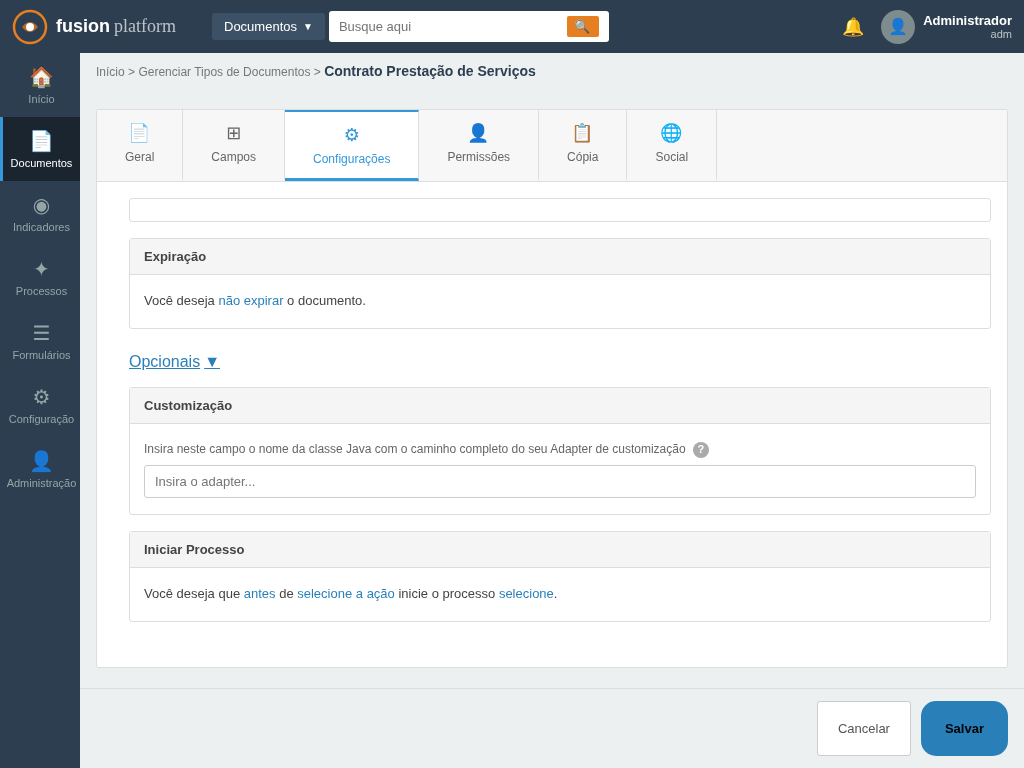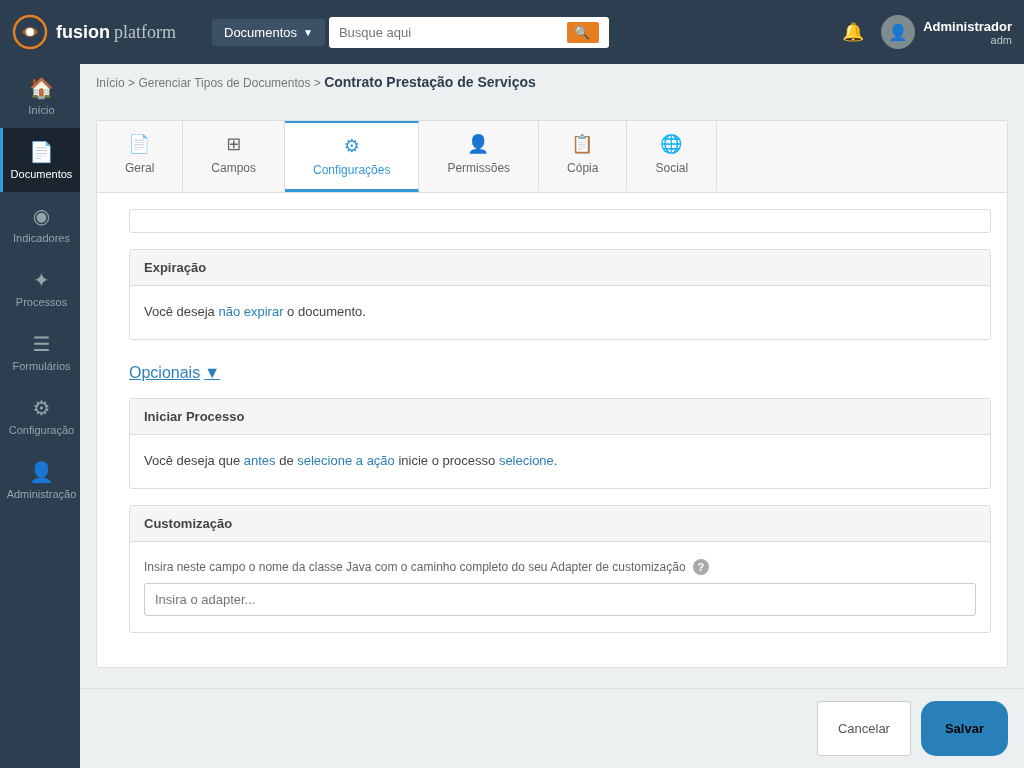--- a/index.html
+++ b/index.html
@@ -1,21 +1,21 @@
 <!DOCTYPE html>
 <html><head>
   <meta charset="utf-8">
   <style>
     * { box-sizing: border-box; margin: 0; padding: 0; }
     body { font-family: 'Segoe UI', Arial, sans-serif; font-size: 13px; background: #f0f0f0; height: 768px; overflow: hidden; display: flex; flex-direction: column; }
 
     
     .top-nav {
       background: #2c3e50;
-      height: 64px;
+      height: 53px;
       display: flex;
       align-items: center;
       padding: 16px 12px;
       flex-shrink: 0;
     }
     .top-nav-logo {
       display: flex;
       align-items: center;
       color: white;
       font-size: 18px;
@@ -438,41 +438,41 @@
 
         
         <div class="opcionais-toggle">
           <span>Opcionais</span>
           <span>▼</span>
         </div>
 
         
         <div class="section">
           <div class="section-header">
-            <span>Iniciar Processo</span>
-          </div>
-          <div class="section-body">
-            <span>Você deseja que </span><a href="#" class="link">antes</a><span> de </span><a href="#" class="link">selecione a ação</a><span> inicie o processo </span><a href="#" class="link">selecione</a><span>.</span>
-          </div>
-        </div>
-
-        
-        <div class="section">
-          <div class="section-header">
             <span>Customização</span>
           </div>
           <div class="section-body">
             <div class="field-label">
               <span>Insira neste campo o nome da classe Java com o caminho completo do seu Adapter de customização</span>
               <span class="help-icon">?</span>
             </div>
             <input type="text" class="field-input" placeholder="Insira o adapter..." style="">
           </div>
         </div>
 
+        
+        <div class="section">
+          <div class="section-header">
+            <span>Iniciar Processo</span>
+          </div>
+          <div class="section-body">
+            <span>Você deseja que </span><a href="#" class="link">antes</a><span> de </span><a href="#" class="link">selecione a ação</a><span> inicie o processo </span><a href="#" class="link">selecione</a><span>.</span>
+          </div>
+        </div>
+
       </div>
     </div>
 
     <div class="footer">
       <button class="btn-cancel">Cancelar</button>
       <button class="btn-save">Salvar</button>
     </div>
 
   </div>
 </div>

